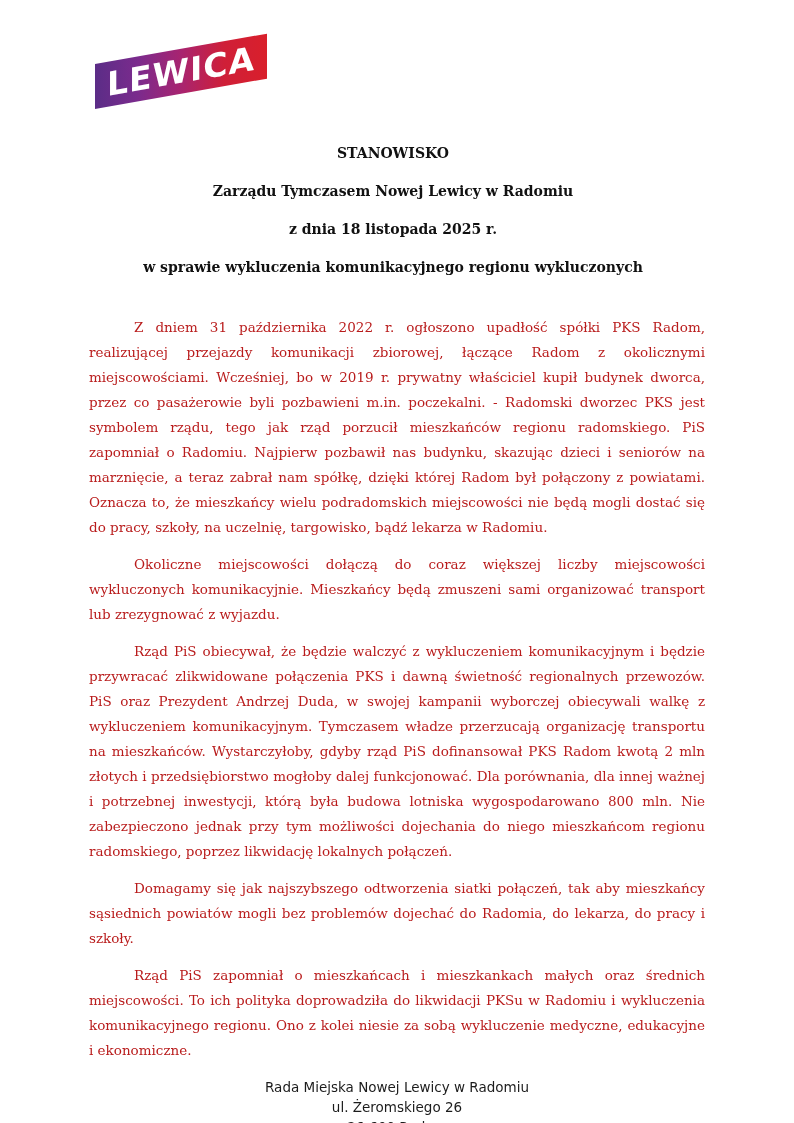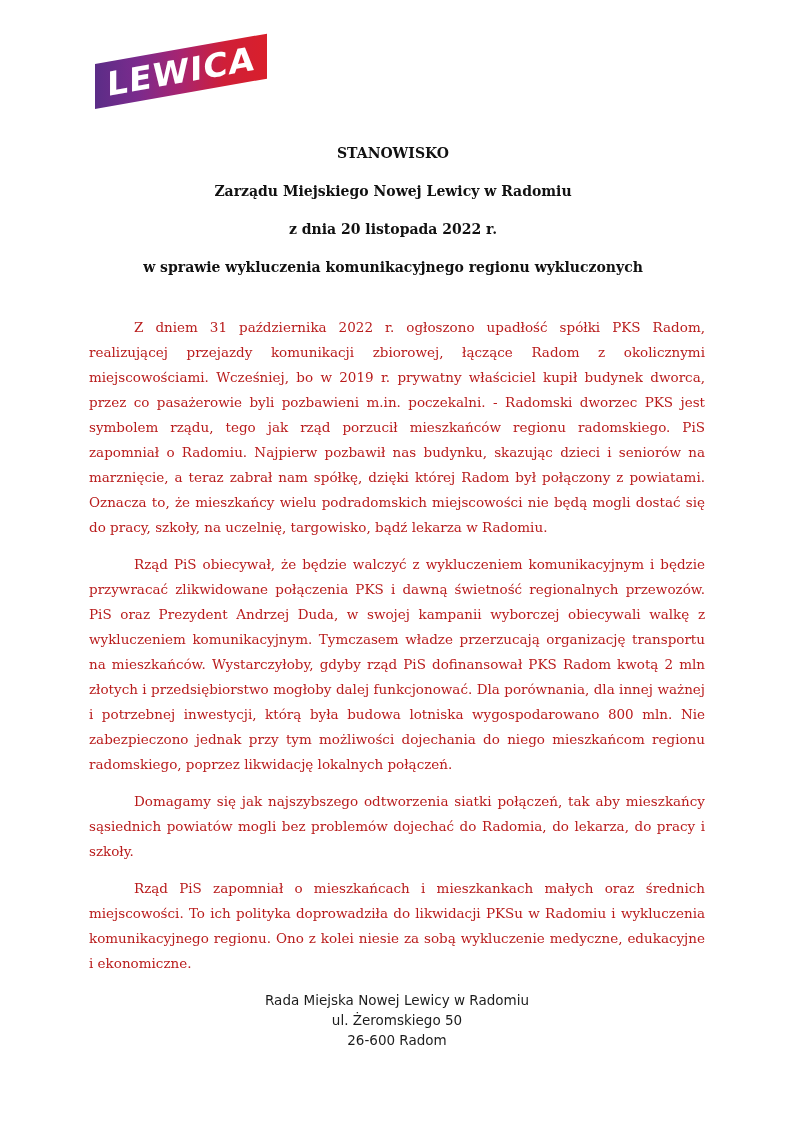--- a/index.html
+++ b/index.html
@@ -85,31 +85,32 @@
 <body>
 
 <div class="page">
 
   <div class="logo" style="background: linear-gradient(90deg, rgb(91, 45, 135), rgb(123, 43, 141), rgb(168, 36, 112), rgb(207, 31, 56), rgb(217, 31, 43));">
     <span class="logo-text" style="color: rgb(255, 255, 255);">LEWICA</span>
   </div>
 
   <div class="titles">
     <p>STANOWISKO</p>
-    <p>Zarządu Miejskiego Nowej Lewicy w Radomiu</p>
-    <p>z dnia 20 listopada 2022 r.</p>
+    <p>Zarządu Tymczasem Nowej Lewicy w Radomiu</p>
+    <p>z dnia 18 listopada 2025 r.</p>
     <p>w sprawie wykluczenia komunikacyjnego regionu wykluczonych</p>
   </div>
 
   <div class="body-text">
     <p>Z dniem 31 października 2022 r. ogłoszono upadłość spółki PKS Radom, realizującej przejazdy komunikacji zbiorowej, łączące Radom z okolicznymi miejscowościami. Wcześniej, bo w 2019 r. prywatny właściciel kupił budynek dworca, przez co pasażerowie byli pozbawieni m.in. poczekalni. - Radomski dworzec PKS jest symbolem rządu, tego jak rząd porzucił mieszkańców regionu radomskiego. PiS zapomniał o Radomiu. Najpierw pozbawił nas budynku, skazując dzieci i seniorów na marznięcie, a teraz zabrał nam spółkę, dzięki której Radom był połączony z powiatami. Oznacza to, że mieszkańcy wielu podradomskich miejscowości nie będą mogli dostać się do pracy, szkoły, na uczelnię, targowisko, bądź lekarza w Radomiu.</p>
+    <p>Okoliczne miejscowości dołączą do coraz większej liczby miejscowości wykluczonych komunikacyjnie. Mieszkańcy będą zmuszeni sami organizować transport lub zrezygnować z wyjazdu.</p>
     <p>Rząd PiS obiecywał, że będzie walczyć z wykluczeniem komunikacyjnym i będzie przywracać zlikwidowane połączenia PKS i dawną świetność regionalnych przewozów. PiS oraz Prezydent Andrzej Duda, w swojej kampanii wyborczej obiecywali walkę z wykluczeniem komunikacyjnym. Tymczasem władze przerzucają organizację transportu na mieszkańców. Wystarczyłoby, gdyby rząd PiS dofinansował PKS Radom kwotą 2 mln złotych i przedsiębiorstwo mogłoby dalej funkcjonować. Dla porównania, dla innej ważnej i potrzebnej inwestycji, którą była budowa lotniska wygospodarowano 800 mln. Nie zabezpieczono jednak przy tym możliwości dojechania do niego mieszkańcom regionu radomskiego, poprzez likwidację lokalnych połączeń.</p>
     <p>Domagamy się jak najszybszego odtworzenia siatki połączeń, tak aby mieszkańcy sąsiednich powiatów mogli bez problemów dojechać do Radomia, do lekarza, do pracy i szkoły.</p>
     <p>Rząd PiS zapomniał o mieszkańcach i mieszkankach małych oraz średnich miejscowości. To ich polityka doprowadziła do likwidacji PKSu w Radomiu i wykluczenia komunikacyjnego regionu. Ono z kolei niesie za sobą wykluczenie medyczne, edukacyjne i ekonomiczne.</p>
   </div>
 
   <div class="footer">
     <p>Rada Miejska Nowej Lewicy w Radomiu</p>
-    <p>ul. Żeromskiego 50</p>
+    <p>ul. Żeromskiego 26</p>
     <p>26-600 Radom</p>
   </div>
 
 </div>
 
 </body></html>

